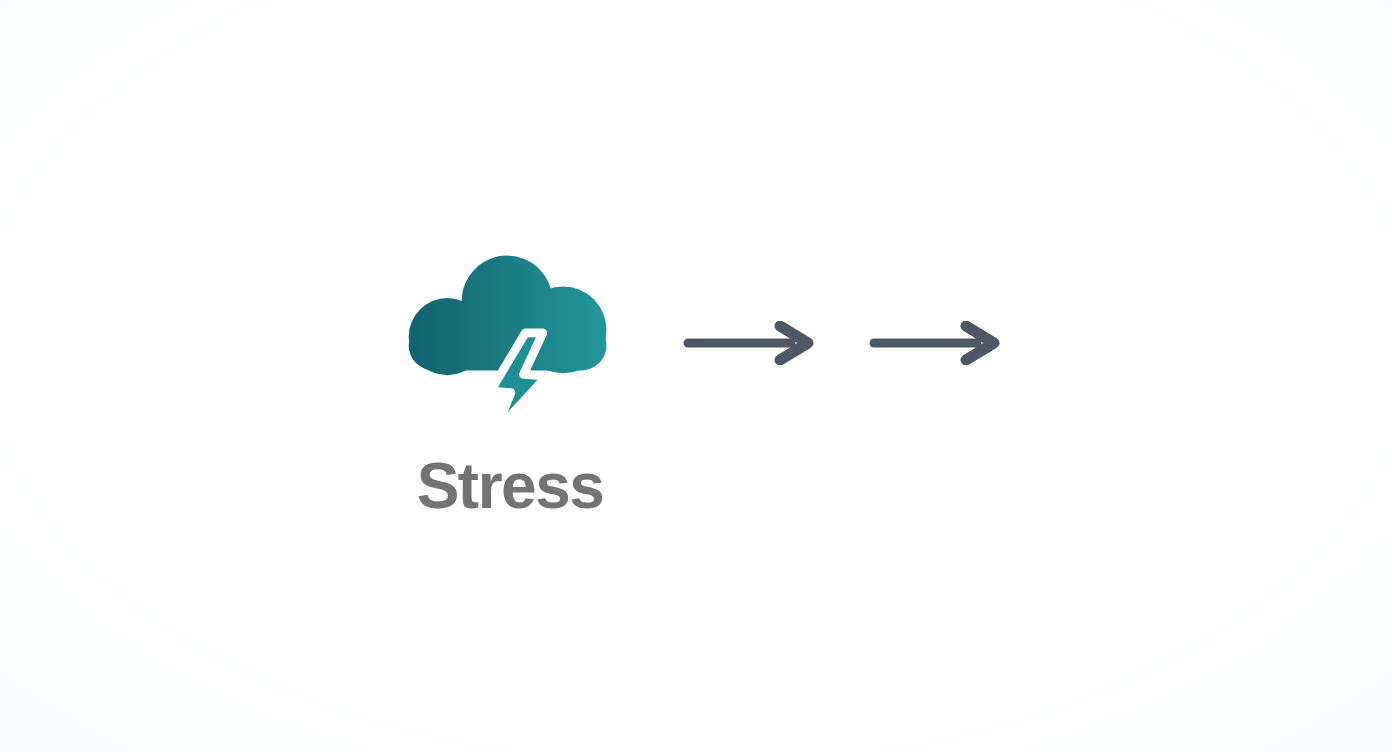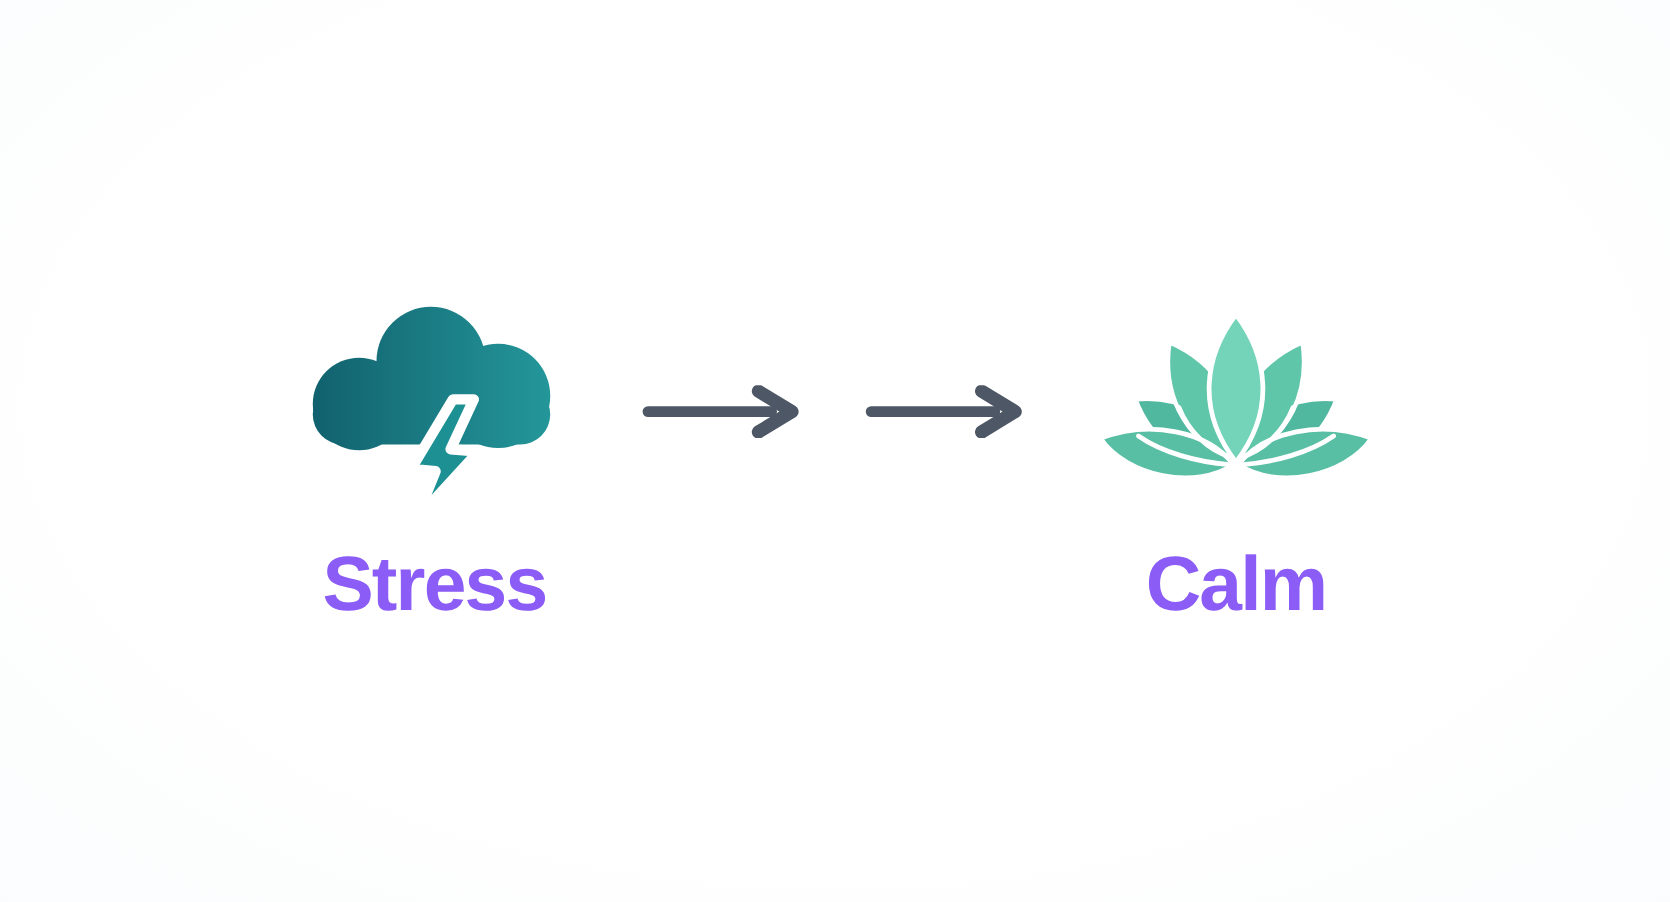--- a/index.html
+++ b/index.html
@@ -20,21 +20,21 @@
   }
   .icon-box{
     width:250px;height:215px;
     display:flex;align-items:center;justify-content:center;
   }
   .step-label{
     margin-top:4px;
     font-size:64px;
     font-weight:800;
     letter-spacing:-1.5px;
-    color:#8b5cf6;
+    color:#737373;
     line-height:1;
     white-space:nowrap;
   }
   .arrow-box{
     margin-top:86px;
     width:140px;height:44px;
     display:flex;align-items:center;justify-content:center;
   }
 </style>
 </head>
@@ -71,45 +71,14 @@
   </div>
 
 
   <div class="arrow-box">
     <svg width="140" height="44" viewBox="0 0 140 44">
       <line x1="7" y1="22" x2="110" y2="22" stroke-width="9" stroke-linecap="round" stroke="#4e5765"></line>
       <polyline points="99,5 127,22 99,39" fill="none" stroke-width="11" stroke-linecap="round" stroke-linejoin="round" stroke="#4e5765"></polyline>
     </svg>
   </div>
 
-  <div class="step">
-    <div class="icon-box">
-      <svg width="238" height="164" viewBox="0 0 240 165">
-
-        <g stroke="#ffffff" stroke-width="4" stroke-linejoin="round">
-          <path transform="rotate(-58 120 126) translate(120 126) scale(0.80) translate(-120 -126)" d="M120,2 C146,36 154,82 120,126 C86,82 94,36 120,2 Z" fill="#4fb89e"></path>
-          <path transform="rotate(58 120 126) translate(120 126) scale(0.80) translate(-120 -126)" d="M120,2 C146,36 154,82 120,126 C86,82 94,36 120,2 Z" fill="#4fb89e"></path>
-        </g>
-
-        <g stroke="#ffffff" stroke-width="4" stroke-linejoin="round">
-          <path transform="rotate(-29 120 126) translate(120 126) scale(0.93) translate(-120 -126)" d="M120,2 C146,36 154,82 120,126 C86,82 94,36 120,2 Z" fill="#5fc6aa"></path>
-          <path transform="rotate(29 120 126) translate(120 126) scale(0.93) translate(-120 -126)" d="M120,2 C146,36 154,82 120,126 C86,82 94,36 120,2 Z" fill="#5fc6aa"></path>
-        </g>
-
-        <g stroke="#ffffff" stroke-width="4" stroke-linejoin="round">
-          <path d="M118,128 C96,100 48,90 6,106 C28,138 86,150 118,128 Z" fill="#58bfa4"></path>
-          <path d="M122,128 C144,100 192,90 234,106 C212,138 154,150 122,128 Z" fill="#58bfa4"></path>
-        </g>
-
-        <g fill="none" stroke="#ffffff" stroke-width="4" stroke-linecap="round">
-          <path d="M116,122 C96,116 80,100 72,80"></path>
-          <path d="M124,122 C144,116 160,100 168,80"></path>
-          <path d="M114,128 C88,126 58,118 38,104"></path>
-          <path d="M126,128 C152,126 182,118 202,104"></path>
-        </g>
-
-        <path d="M120,2 C146,36 154,82 120,126 C86,82 94,36 120,2 Z" stroke="#ffffff" stroke-width="4" stroke-linejoin="round" fill="#74d4ba"></path>
-      </svg>
-    </div>
-    <div class="step-label">Calm</div>
-  </div>
 
 </div>
 
 </body></html>

